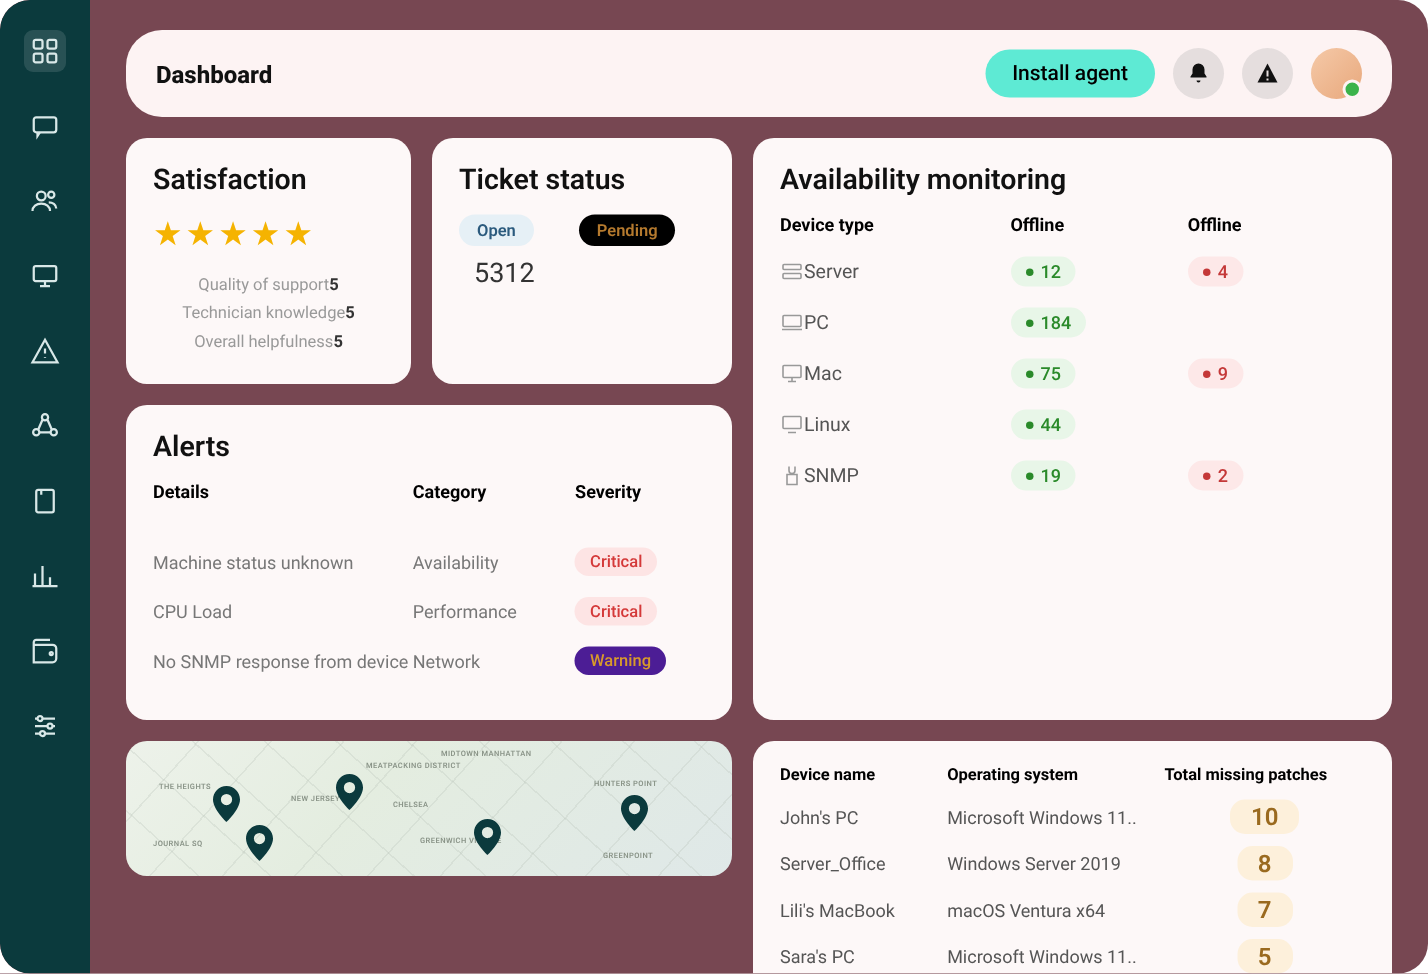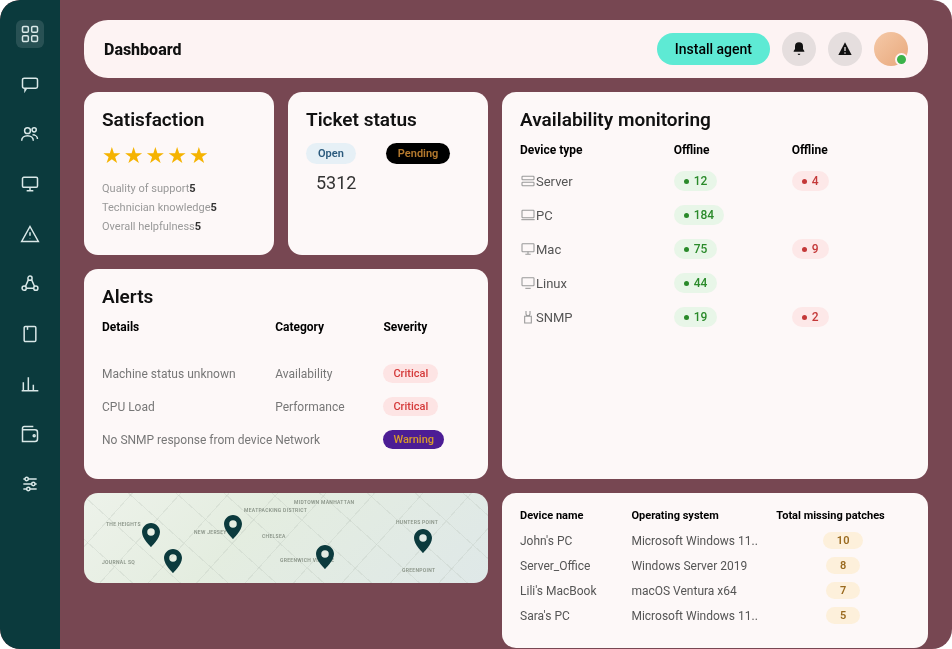--- a/index.html
+++ b/index.html
@@ -17,21 +17,21 @@
 .icon-btn{width:34px;height:34px;border-radius:50%;background:#e5dede;display:flex;align-items:center;justify-content:center;cursor:pointer}
 .icon-btn svg{width:16px;height:16px}
 .avatar{width:34px;height:34px;border-radius:50%;background:linear-gradient(135deg,#f5c9a8,#e8a87c);position:relative}
 .avatar::after{content:"";position:absolute;bottom:0;right:0;width:9px;height:9px;background:#3bb34a;border:2px solid #fdf3f3;border-radius:50%}
 .grid{display:grid;grid-template-columns:190px 200px 1fr;grid-template-rows:auto auto auto;gap:14px;flex:1}
 .card{background:#fdf8f8;border-radius:14px;padding:16px 18px}
 .card h2{font-size:19px;font-weight:600;color:#111;margin-bottom:12px}
 .satisfaction{grid-column:1;grid-row:1}
 .stars{display:flex;gap:2px;margin-bottom:14px}
 .star{color:#f5b301;font-size:22px}
-.sat-row{display:flex;justify-content:flex-start;font-size:11px;color:#999;margin-bottom:6px}
+.sat-row{display:flex;justify-content:center;font-size:11px;color:#999;margin-bottom:6px}
 .sat-row .val{font-weight:700;color:#333}
 .ticket{grid-column:2;grid-row:1}
 .pill-row{display:flex;gap:30px;margin-bottom:8px}
 .pill{padding:4px 12px;border-radius:12px;font-size:11px;font-weight:600}
 .pill.open{background:#e6f0f6;color:#2b5a7d}
 .pill.pending{background:#000000;color:#b57a2e}
 .num-row{display:flex;padding-left:10px}
 .num{font-size:18px;font-weight:400;color:#333}
 .avail{grid-column:3;grid-row:1 / span 2}
 .avail-table{width:100%;font-size:13px}
@@ -52,21 +52,21 @@
 .sev{padding:3px 10px;border-radius:10px;font-size:11px;font-weight:500;width:fit-content;text-align:center}
 .sev.crit{background:#fde4e4;color:#d43939}
 .sev.warn{background:#4c1d95;color:#d89a2b}
 .map{grid-column:1 / span 2;grid-row:3;padding:0;height:90px;overflow:hidden;position:relative;background:linear-gradient(135deg,#edf2ea 0%,#e4ede0 40%,#dfe8e8 100%)}
 .map::before{content:"";position:absolute;inset:0;background:repeating-linear-gradient(42deg,rgba(180,190,180,.25) 0 1px,transparent 1px 32px),repeating-linear-gradient(-48deg,rgba(180,190,180,.25) 0 1px,transparent 1px 36px)}
 .pin{position:absolute;width:18px;height:24px;color:#0b3a3d}
 .pin svg{width:100%;height:100%;fill:#0b3a3d}
 .patch{grid-column:3;grid-row:3}
 .patch-head{display:grid;grid-template-columns:1fr 1.3fr 1.2fr;font-weight:700;font-size:11px;margin-bottom:10px}
 .patch-row{display:grid;grid-template-columns:1fr 1.3fr 1.2fr;font-size:12px;color:#555;margin-bottom:8px;align-items:center}
-.miss{background:#fdf0db;color:#9a6a1f;padding:2px 14px;border-radius:10px;font-weight:600;width:fit-content;justify-self:center;font-size:11px}
+.miss{background:#fdf0db;color:#9a6a1f;padding:2px 14px;border-radius:10px;font-weight:600;width:fit-content;justify-self:center;font-size:16px}
 .map-label{position:absolute;font-size:5px;color:#8a9488;font-weight:600;letter-spacing:.3px;white-space:nowrap}
 </style>
 </head>
 <body>
 
 <div class="app">
   <div class="sidebar">
     <div class="sidebar-icon active">
         <svg viewBox="0 0 24 24">
           <rect x="3" y="3" width="7" height="7" rx="1.5"></rect>

